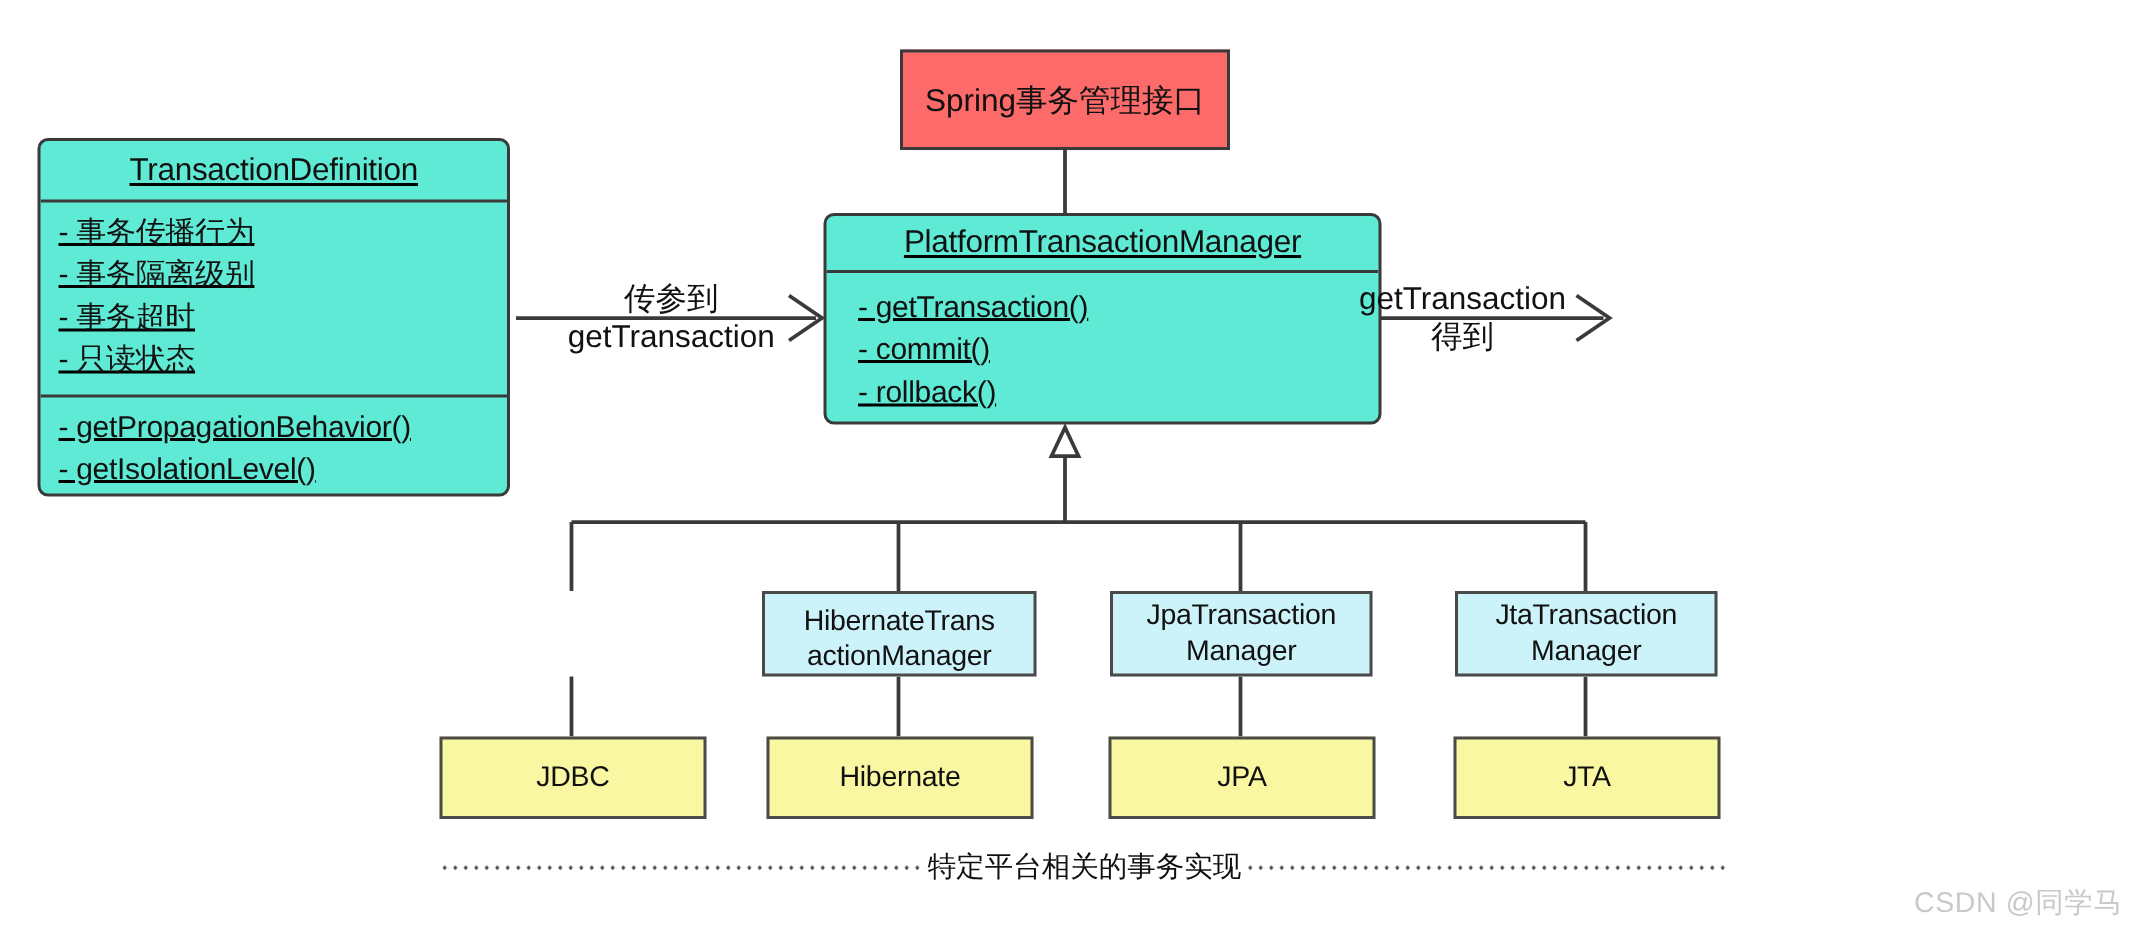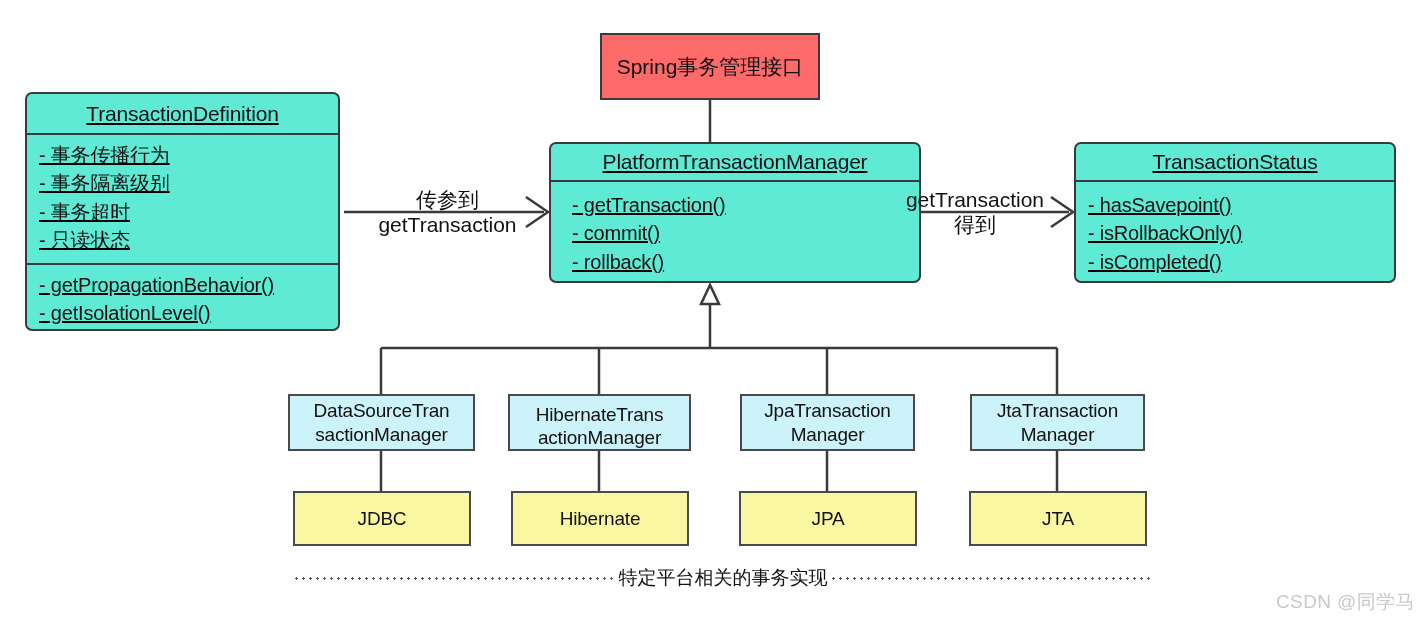--- a/index.html
+++ b/index.html
@@ -187,47 +187,31 @@
     <div class="compartment first" style="padding:6px 8px 6px 8px;">
       <div class="uml-title">PlatformTransactionManager</div>
     </div>
     <div class="compartment" style="padding-top:9px;padding-left:21px;">
       <div class="member">- getTransaction()</div>
       <div class="member">- commit()</div>
       <div class="member">- rollback()</div>
     </div>
   </div>
 
-  <div class="uml-box green" style="left:1074px; top:142px; width:322px; height:141px;">
-    <div class="compartment first" style="padding:6px 8px 6px 8px;">
-      <div class="uml-title">TransactionStatus</div>
-    </div>
-    <div class="compartment" style="padding-top:9px;">
-      <div class="member">- hasSavepoint()</div>
-      <div class="member">- isRollbackOnly()</div>
-      <div class="member">- isCompleted()</div>
-    </div>
-  </div>
 
   <div class="edge-label" style="left:360px; top:188px; width:175px;">
     <div>传参到</div>
     <div>getTransaction</div>
   </div>
 
   <div class="edge-label" style="left:890px; top:188px; width:170px;">
     <div>getTransaction</div>
     <div>得到</div>
   </div>
 
-  <div class="small-box blue" style="left:288px; top:394px; width:187px; height:57px;">
-    <div>
-      <div>DataSourceTran</div>
-      <div>sactionManager</div>
-    </div>
-  </div>
   <div class="small-box blue" style="left:508px; top:394px; width:183px; height:57px;align-items:flex-end;">
     <div>
       <div>HibernateTrans</div>
       <div>actionManager</div>
     </div>
   </div>
   <div class="small-box blue" style="left:740px; top:394px; width:175px; height:57px;">
     <div>
       <div>JpaTransaction</div>
       <div>Manager</div>

